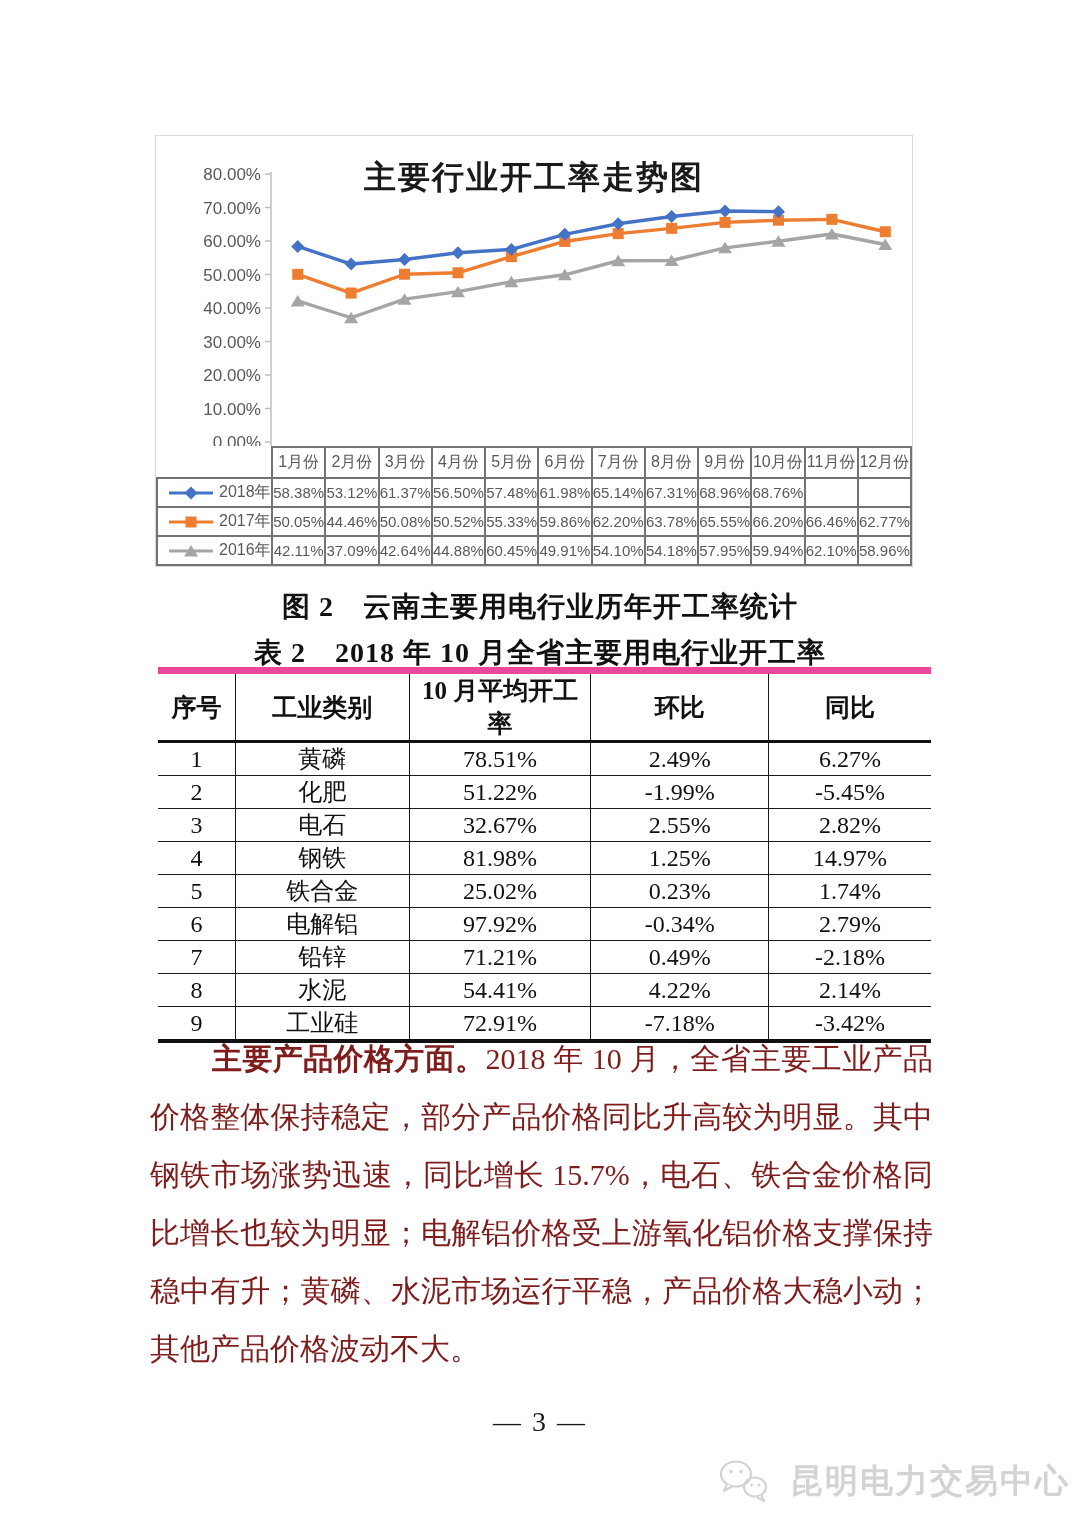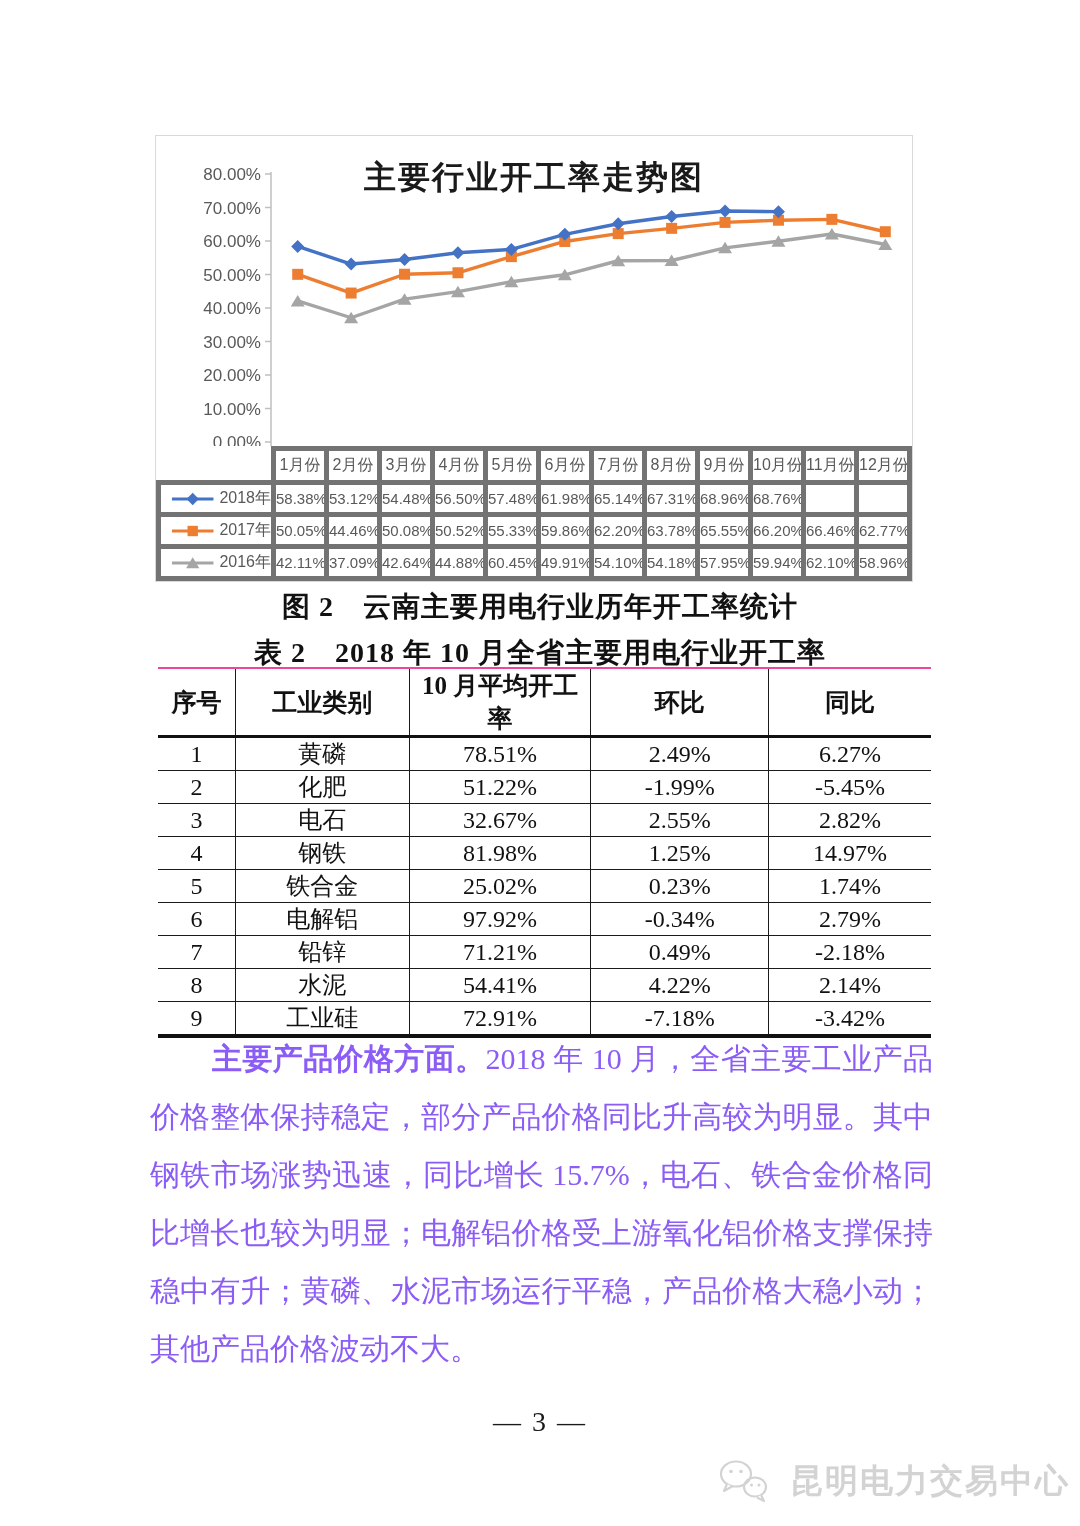--- a/index.html
+++ b/index.html
@@ -9,48 +9,48 @@
   
   .figure{position:absolute;left:155px;top:135px;width:758px;border:1px solid #d9d9d9;
           box-sizing:border-box;background:#fff;}
   .figure svg{display:block;}
   .c-title{font-family:"Liberation Serif","DejaVu Serif",serif;font-weight:bold;font-size:32px;
            letter-spacing:2px;fill:#1a1a1a;}
   .c-ylab{font-family:"Liberation Sans","DejaVu Sans",sans-serif;font-size:17px;fill:#595959;}
 
   table.chart-table{width:100%;table-layout:fixed;border-collapse:collapse;
         font-family:"Liberation Sans","DejaVu Sans",sans-serif;}
-  table.chart-table td{border:5px solid #737373;text-align:center;vertical-align:middle;
+  table.chart-table td{border:2px solid #737373;text-align:center;vertical-align:middle;
         color:#595959;font-size:15px;height:27px;padding:0;overflow:hidden;white-space:nowrap;}
   table.chart-table tr.xrow td{height:29px;font-size:16px;}
   table.chart-table td.nob{border:none;background:#fff;}
   table.chart-table td.legend{text-align:right;}
   .lg{display:flex;align-items:center;justify-content:flex-start;gap:5px;padding-left:10px;}
   .lg span{font-size:16px;color:#595959;}
 
   
   .fig-caption{position:absolute;left:0;top:572px;width:100%;text-align:center;
         font-size:28px;font-weight:600;letter-spacing:1px;margin-top:16px;}
   .table-title{position:absolute;left:0;top:634px;width:100%;text-align:center;
         font-size:28px;font-weight:600;letter-spacing:1px;}
 
   
   table.main-table{position:absolute;left:158px;top:667px;width:773px;border-collapse:collapse;
-        border-top:2px solid #ec4899;border-bottom:4px solid #111;table-layout:fixed;}
+        border-top:7px solid #ec4899;border-bottom:4px solid #111;table-layout:fixed;}
   table.main-table th{border:1.5px solid #1a1a1a;border-top:none;border-bottom:3px solid #111;
         font-size:25px;font-weight:bold;height:39px;text-align:center;padding:0;}
   table.main-table td{border:1.5px solid #1a1a1a;font-size:24px;height:31px;
         text-align:center;padding:0;}
   table.main-table th:first-child,table.main-table td:first-child{border-left:none;}
   table.main-table th:last-child,table.main-table td:last-child{border-right:none;}
   table.main-table tr.total td{font-weight:bold;height:34px;border-bottom:none;}
 
   
   .para{position:absolute;left:150px;top:1030px;width:783px;margin:0;
-        font-size:30px;line-height:58px;text-align:justify;text-indent:62px;color:#8b5cf6;}
+        font-size:30px;line-height:58px;text-align:justify;text-indent:62px;color:#7f1d1d;}
   .para b{font-weight:bold;}
 
   
   .page-num{position:absolute;left:0;top:1406px;width:100%;text-align:center;
         font-size:28px;letter-spacing:2px;color:#1a1a1a;}
   .watermark{position:absolute;top:1458px;right:10px;display:flex;align-items:center;gap:20px;
         color:#d3d3d3;font-size:33px;font-weight:700;letter-spacing:2px;
         font-family:"Liberation Sans","DejaVu Sans",sans-serif;}
   .wm-icon{width:52px;height:46px;}
 </style>
@@ -156,21 +156,21 @@
               <div class="lg">
                 <svg width="46" height="14" viewBox="0 0 46 14">
                   <line x1="1" y1="7" x2="45" y2="7" stroke="#4472C4" stroke-width="3"></line>
                   <path d="M23 0.5L29.5 7L23 13.5L16.5 7Z" fill="#4472C4"></path>
                 </svg>
                 <span>2018年</span>
               </div>
             </td>
             <td>58.38%</td>
             <td>53.12%</td>
-            <td>54.48%</td>
+            <td>61.37%</td>
             <td>56.50%</td>
             <td>57.48%</td>
             <td>61.98%</td>
             <td>65.14%</td>
             <td>67.31%</td>
             <td>68.96%</td>
             <td>68.76%</td>
             <td></td>
             <td></td>
           </tr>

